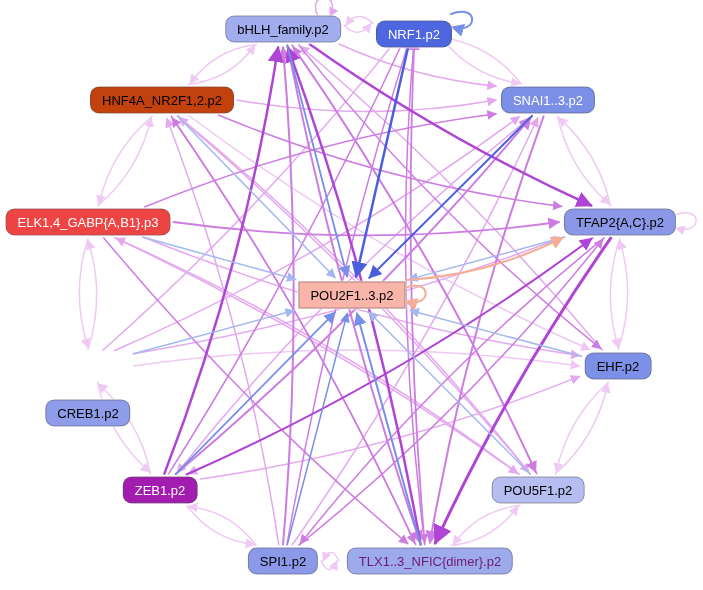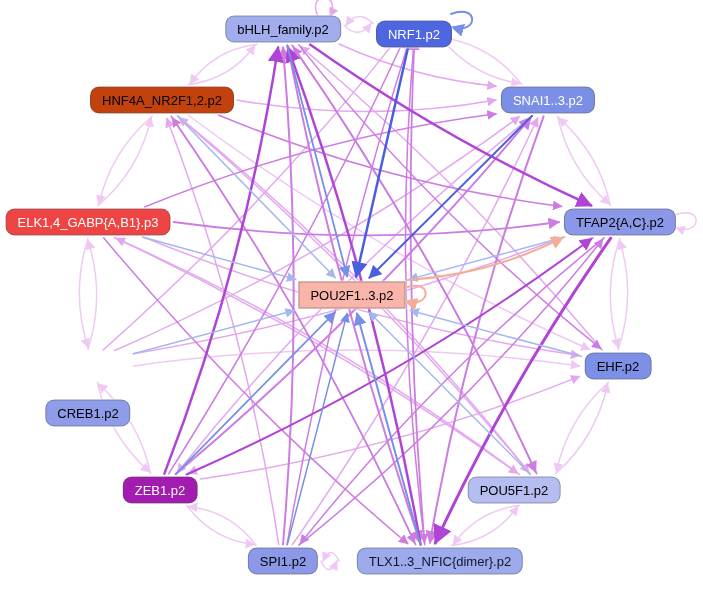--- a/index.html
+++ b/index.html
@@ -145,18 +145,18 @@
   <div id="nodes">
       <div class="node" style="left: 283px; top: 29px; background: rgb(162, 173, 238); color: rgb(0, 0, 0);">bHLH_family.p2</div>
       <div class="node" style="left: 414px; top: 34px; background: rgb(78, 102, 224); color: #ffffff;">NRF1.p2</div>
       <div class="node" style="left: 162px; top: 100px; background: #c2410c; color: rgb(0, 0, 0);">HNF4A_NR2F1,2.p2</div>
       <div class="node" style="left: 548px; top: 100px; background: rgb(123, 143, 231); color: rgb(255, 255, 255);">SNAI1..3.p2</div>
       <div class="node" style="left: 88px; top: 222px; background: #ef4444; color: rgb(255, 255, 255);">ELK1,4_GABP{A,B1}.p3</div>
       <div class="node" style="left: 620px; top: 222px; background: rgb(139, 152, 232); color: rgb(0, 0, 0); text-align: right;">TFAP2{A,C}.p2</div>
       <div class="node" style="left: 88px; top: 366px; background: rgb(143, 156, 233); color: rgb(0, 0, 0); margin-top: 47px;">CREB1.p2</div>
       <div class="node" style="left: 618px; top: 366px; background: rgb(125, 144, 231); color: rgb(0, 0, 0);">EHF.p2</div>
       <div class="node" style="left: 160px; top: 490px; background: #a21caf; color: rgb(255, 255, 255);">ZEB1.p2</div>
-      <div class="node" style="left: 514px; top: 490px; background: rgb(181, 189, 241); color: rgb(0, 0, 0); text-align: center;">POU5F1.p2</div>
+      <div class="node" style="left: 538px; top: 490px; background: rgb(181, 189, 241); color: rgb(0, 0, 0); text-align: center;">POU5F1.p2</div>
       <div class="node" style="left: 283px; top: 561px; background: rgb(140, 153, 233); color: rgb(0, 0, 0);">SPI1.p2</div>
-      <div class="node" style="left: 440px; top: 561px; background: rgb(157, 170, 235); color: #0f172a;">TLX1..3_NFIC{dimer}.p2</div>
+      <div class="node" style="left: 430px; top: 561px; background: rgb(157, 170, 235); color: #701a75;">TLX1..3_NFIC{dimer}.p2</div>
       <div class="node center" style="left: 352px; top: 295px; background: rgb(249, 181, 170); color: rgb(0, 0, 0);">POU2F1..3.p2</div>
     </div>
 </div>
 
 </body></html>

